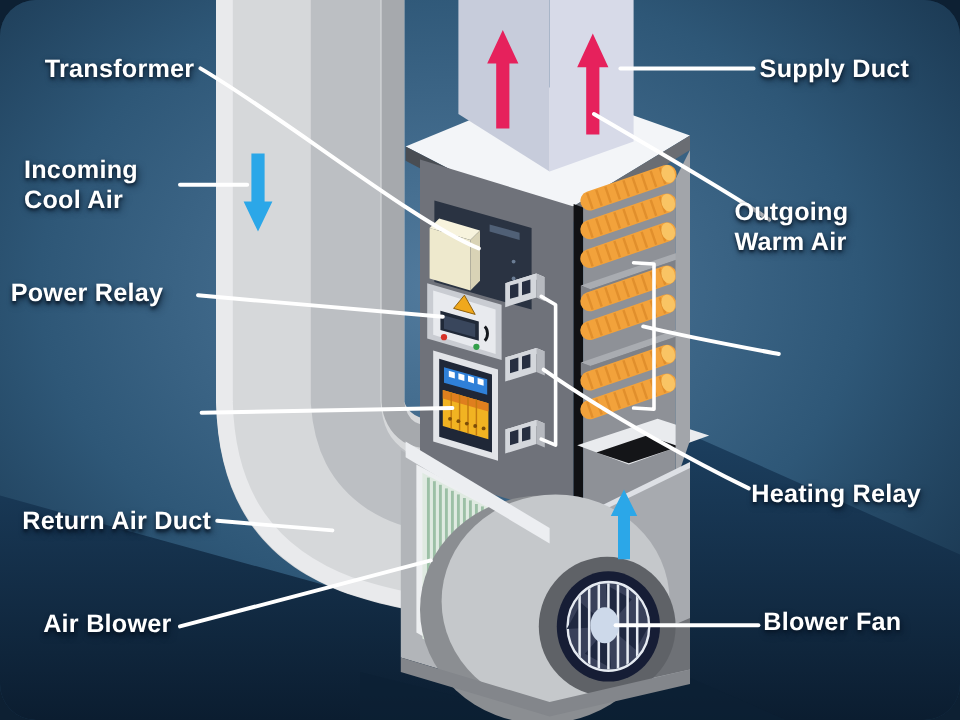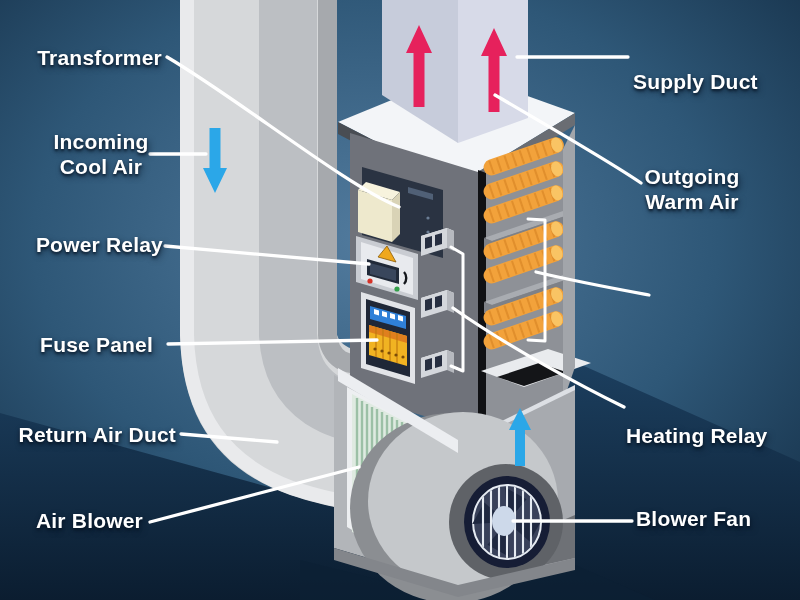--- a/index.html
+++ b/index.html
@@ -1,33 +1,34 @@
 <!DOCTYPE html>
 <html><head>
 <meta charset="utf-8">
 <style>
   html,body{margin:0;padding:0;background:#0d2033;}
   .stage{
     position:relative;width:800px;height:600px;overflow:hidden;
     font-family:"Liberation Sans","DejaVu Sans",sans-serif;
     background:#16334e;
+    border-radius:30px;
   }
   .stage svg{position:absolute;left:0;top:0;}
   .label{
     position:absolute;
     color:#fff;
     font-size:21px;
     font-weight:bold;
     line-height:25px;
     letter-spacing:.2px;
     white-space:nowrap;
     text-shadow:0 2px 3px rgba(7,20,36,.9), 2px 3px 6px rgba(7,20,36,.55);
   }
   .label.r{text-align:right;}
-  .label.c{text-align:center;white-space:normal;}
+  .label.c{white-space:normal;margin-left:20px;}
 </style>
 </head>
 <body>
 
 <div class="stage">
 
 <svg width="800" height="600" viewBox="0 0 800 600">
   <defs>
     <radialGradient id="bg" cx="0.47" cy="0.40" r="0.78">
       <stop offset="0" stop-color="#527B9E"></stop>
@@ -240,31 +241,30 @@
   </g>
 </svg>
 
 <div class="label r" style="top:45px;right:638px;">Transformer</div>
 
 <div class="label c" style="top:129px;left:0;width:202px;">
   <div>Incoming</div>
   <div>Cool Air</div>
 </div>
 
-<div class="label r" style="top:232px;right:637px;text-align:center;">Power Relay</div>
-<div class="label r" style="top:332px;right:647px;">Fuse Panel</div>
+<div class="label r" style="top:232px;right:664px;text-align:center;">Power Relay</div>
 <div class="label r" style="top:422px;right:624px;">Return Air Duct</div>
 <div class="label r" style="top:508px;right:657px;">Air Blower</div>
 
-<div class="label" style="top:45px;left:633px;margin-top:24px;">Supply Duct</div>
+<div class="label" style="top:45px;left:633px;">Supply Duct</div>
 
 <div class="label c" style="top:164px;left:592px;width:200px;">
   <div>Outgoing</div>
   <div>Warm Air</div>
 </div>
 
 <div class="label c" style="top:272px;left:592px;width:200px;">
 </div>
 
-<div class="label" style="top:399px;left:626px;margin-top:24px;">Heating Relay</div>
+<div class="label" style="top:399px;left:626px;">Heating Relay</div>
 <div class="label" style="top:506px;left:636px;">Blower Fan</div>
 
 </div>
 
 </body></html>

